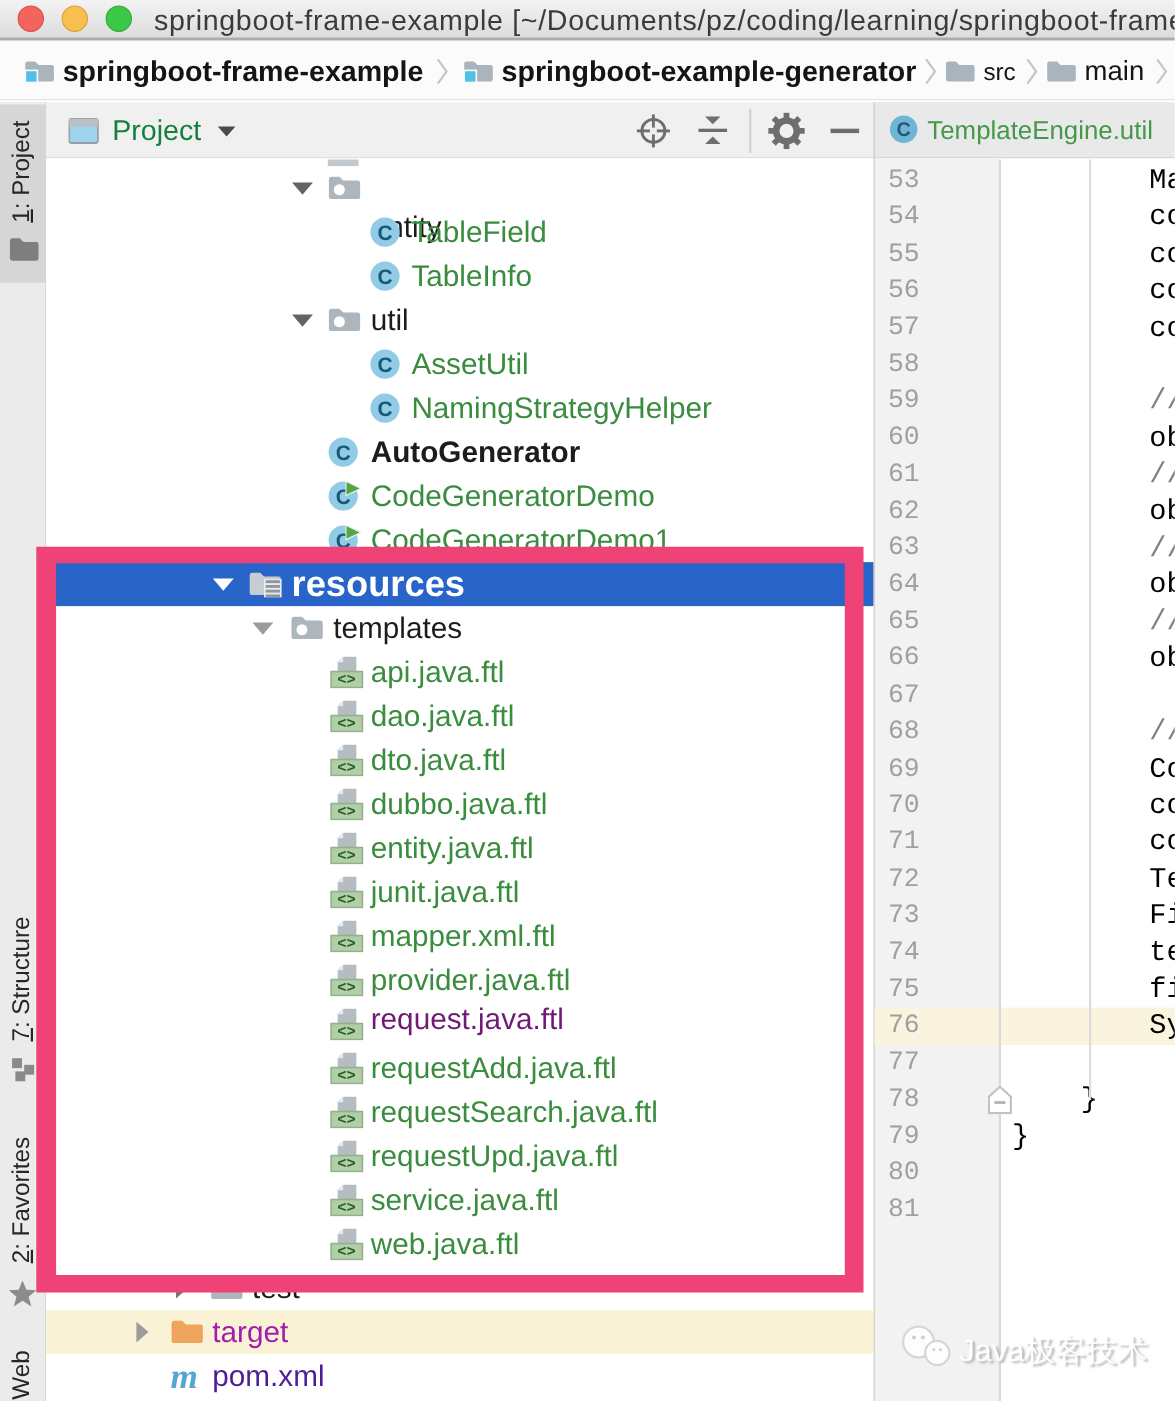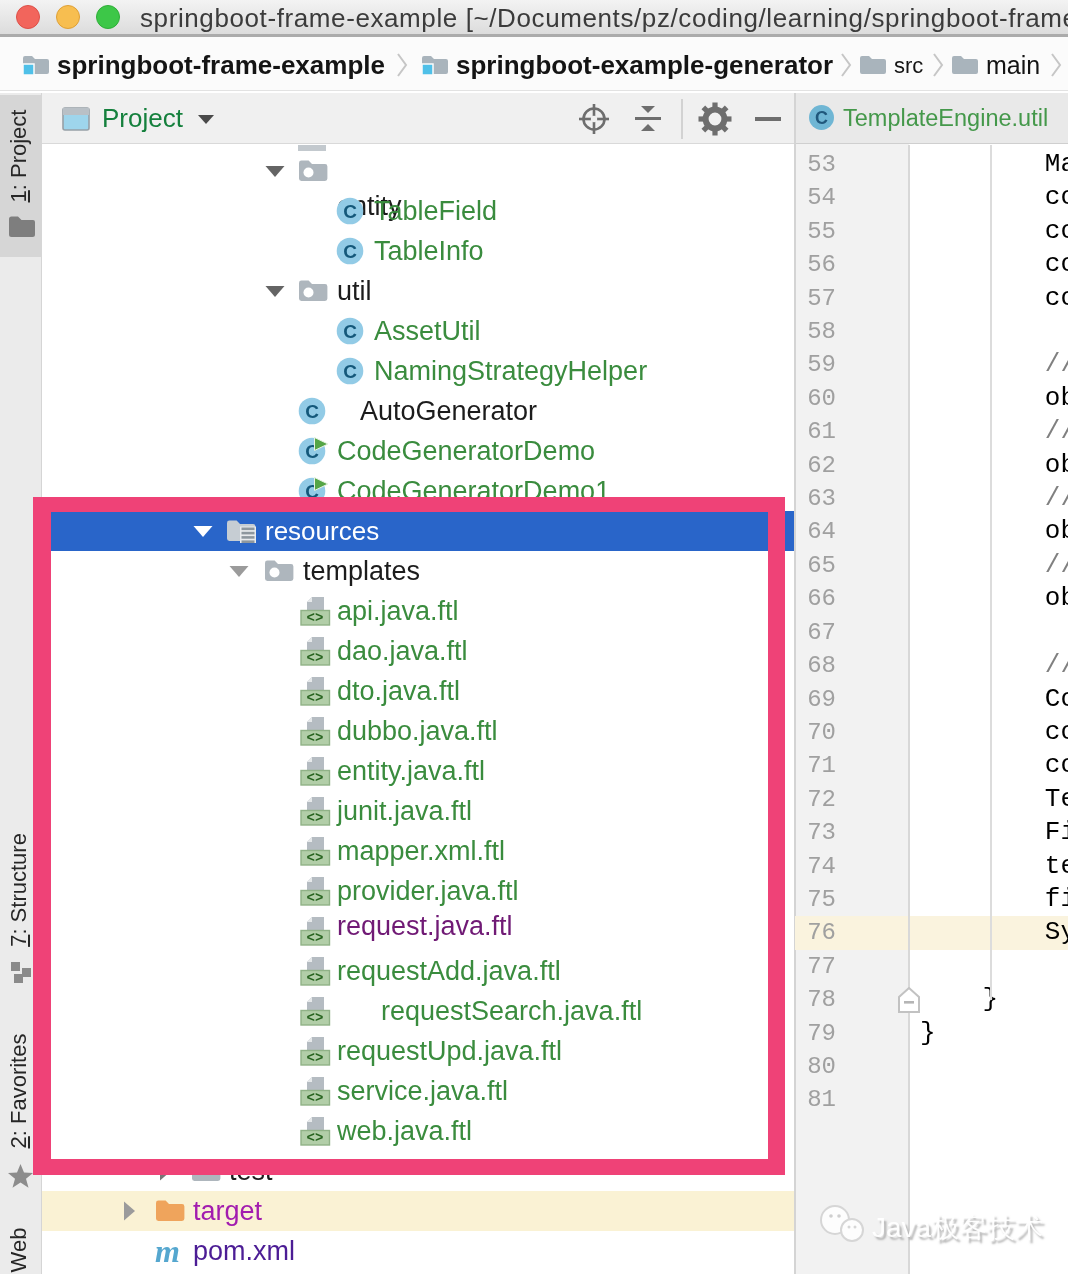--- a/index.html
+++ b/index.html
@@ -132,21 +132,21 @@
 <div style="position:absolute;left:374px;top:311px;height:40px;line-height:40px;font-size:27px;color:#3A8C3E;font-weight:normal;white-space:nowrap;">AssetUtil</div>
 <svg style="position:absolute;left:336px;top:357px;" width="31" height="28" viewBox="0 0 31 28">
     <circle cx="14" cy="14" r="13.3" fill="#92CBE6"></circle>
     <text x="14" y="21" font-family="Liberation Sans, sans-serif" font-size="19" font-weight="bold" fill="#14587A" text-anchor="middle">C</text>
   </svg>
 <div style="position:absolute;left:374px;top:351px;height:40px;line-height:40px;font-size:27px;color:#3A8C3E;font-weight:normal;white-space:nowrap;">NamingStrategyHelper</div>
 <svg style="position:absolute;left:298px;top:397px;" width="31" height="28" viewBox="0 0 31 28">
     <circle cx="14" cy="14" r="13.3" fill="#92CBE6"></circle>
     <text x="14" y="21" font-family="Liberation Sans, sans-serif" font-size="19" font-weight="bold" fill="#14587A" text-anchor="middle">C</text>
   </svg>
-<div style="position:absolute;left:337px;top:391px;height:40px;line-height:40px;font-size:27px;color:#1C1C1C;font-weight:normal;white-space:nowrap;margin-left:23px;">AutoGenerator</div>
+<div style="position:absolute;left:337px;top:391px;height:40px;line-height:40px;font-size:27px;color:#1C1C1C;font-weight:bold;white-space:nowrap;">AutoGenerator</div>
 <svg style="position:absolute;left:298px;top:437px;" width="31" height="28" viewBox="0 0 31 28">
     <circle cx="14" cy="14" r="13.3" fill="#92CBE6"></circle>
     <text x="14" y="21" font-family="Liberation Sans, sans-serif" font-size="19" font-weight="bold" fill="#14587A" text-anchor="middle">C</text>
     <polygon points="16.5,0.5 30,7 16.5,13.5" fill="#55A546" stroke="#E9F4E4" stroke-width="1"></polygon>
   </svg>
 <div style="position:absolute;left:337px;top:431px;height:40px;line-height:40px;font-size:27px;color:#3A8C3E;font-weight:normal;white-space:nowrap;">CodeGeneratorDemo</div>
 <svg style="position:absolute;left:298px;top:477px;" width="31" height="28" viewBox="0 0 31 28">
     <circle cx="14" cy="14" r="13.3" fill="#92CBE6"></circle>
     <text x="14" y="21" font-family="Liberation Sans, sans-serif" font-size="19" font-weight="bold" fill="#14587A" text-anchor="middle">C</text>
     <polygon points="16.5,0.5 30,7 16.5,13.5" fill="#55A546" stroke="#E9F4E4" stroke-width="1"></polygon>
@@ -157,21 +157,21 @@
     <polygon points="0.5,3 19.5,3 10,14" fill="#FFFFFF"></polygon>
   </svg>
 <svg style="position:absolute;left:226px;top:518px;" width="32" height="26" viewBox="0 0 32 26">
     <path d="M1 5 Q1 2.6 3.4 2.6 H10.6 L14 6 H27 Q29.4 6 29.4 8.4 V20.6 Q29.4 23 27 23 H3.4 Q1 23 1 20.6 Z" fill="#C6CDD3"></path>
     <rect x="14" y="8.5" width="16" height="16.5" fill="#E9EBED"></rect>
     <rect x="15.5" y="9.5" width="13" height="2.6" fill="#8E979E"></rect>
     <rect x="15.5" y="13.8" width="13" height="2.6" fill="#8E979E"></rect>
     <rect x="15.5" y="18.1" width="13" height="2.6" fill="#8E979E"></rect>
     <rect x="15.5" y="22.4" width="13" height="2.6" fill="#8E979E"></rect>
   </svg>
-<div style="position:absolute;left:265px;top:511px;height:40px;line-height:40px;font-size:26px;color:#FFFFFF;font-weight:normal;white-space:nowrap;">resources</div>
+<div style="position:absolute;left:265px;top:511px;height:40px;line-height:40px;font-size:33px;color:#FFFFFF;font-weight:bold;white-space:nowrap;">resources</div>
 <svg style="position:absolute;left:229px;top:563px;" width="20" height="15" viewBox="0 0 20 15">
     <polygon points="0.5,3 19.5,3 10,14" fill="#9B9B9B"></polygon>
   </svg>
 <svg style="position:absolute;left:264px;top:558px;" width="32" height="26" viewBox="0 0 32 26">
     <path d="M1 5 Q1 2.6 3.4 2.6 H10.6 L14 6 H27 Q29.4 6 29.4 8.4 V20.6 Q29.4 23 27 23 H3.4 Q1 23 1 20.6 Z" fill="#AEB6BD"></path>
     <circle cx="10.5" cy="14.5" r="5" fill="#fff"></circle>
   </svg>
 <div style="position:absolute;left:303px;top:551px;height:40px;line-height:40px;font-size:27px;color:#1C1C1C;font-weight:normal;white-space:nowrap;">templates</div>
 <svg style="position:absolute;left:299px;top:596px;" width="32" height="30" viewBox="0 0 32 30">
     <path d="M13 1 H25 V14 H8 V6 Z" fill="#B5BCC2"></path>
@@ -242,21 +242,21 @@
     <rect x="2" y="14.5" width="28.5" height="14.5" fill="#B2CEA8" stroke="#90B287" stroke-width="1.4"></rect>
     <text x="16" y="26" font-family="Liberation Mono, monospace" font-size="14" font-weight="bold" fill="#27631F" text-anchor="middle">&lt;&gt;</text>
   </svg>
 <div style="position:absolute;left:337px;top:951px;height:40px;line-height:40px;font-size:27px;color:#3A8C3E;font-weight:normal;white-space:nowrap;">requestAdd.java.ftl</div>
 <svg style="position:absolute;left:299px;top:996px;" width="32" height="30" viewBox="0 0 32 30">
     <path d="M13 1 H25 V14 H8 V6 Z" fill="#B5BCC2"></path>
     <path d="M13 1 L13 6 L8 6 Z" fill="#E6E9EB"></path>
     <rect x="2" y="14.5" width="28.5" height="14.5" fill="#B2CEA8" stroke="#90B287" stroke-width="1.4"></rect>
     <text x="16" y="26" font-family="Liberation Mono, monospace" font-size="14" font-weight="bold" fill="#27631F" text-anchor="middle">&lt;&gt;</text>
   </svg>
-<div style="position:absolute;left:337px;top:991px;height:40px;line-height:40px;font-size:27px;color:#3A8C3E;font-weight:normal;white-space:nowrap;margin-left:44px;">requestSearch.java.ftl</div>
+<div style="position:absolute;left:337px;top:991px;height:40px;line-height:40px;font-size:27px;color:#3A8C3E;font-weight:normal;white-space:nowrap;">requestSearch.java.ftl</div>
 <svg style="position:absolute;left:299px;top:1036px;" width="32" height="30" viewBox="0 0 32 30">
     <path d="M13 1 H25 V14 H8 V6 Z" fill="#B5BCC2"></path>
     <path d="M13 1 L13 6 L8 6 Z" fill="#E6E9EB"></path>
     <rect x="2" y="14.5" width="28.5" height="14.5" fill="#B2CEA8" stroke="#90B287" stroke-width="1.4"></rect>
     <text x="16" y="26" font-family="Liberation Mono, monospace" font-size="14" font-weight="bold" fill="#27631F" text-anchor="middle">&lt;&gt;</text>
   </svg>
 <div style="position:absolute;left:337px;top:1031px;height:40px;line-height:40px;font-size:27px;color:#3A8C3E;font-weight:normal;white-space:nowrap;">requestUpd.java.ftl</div>
 <svg style="position:absolute;left:299px;top:1076px;" width="32" height="30" viewBox="0 0 32 30">
     <path d="M13 1 H25 V14 H8 V6 Z" fill="#B5BCC2"></path>
     <path d="M13 1 L13 6 L8 6 Z" fill="#E6E9EB"></path>

